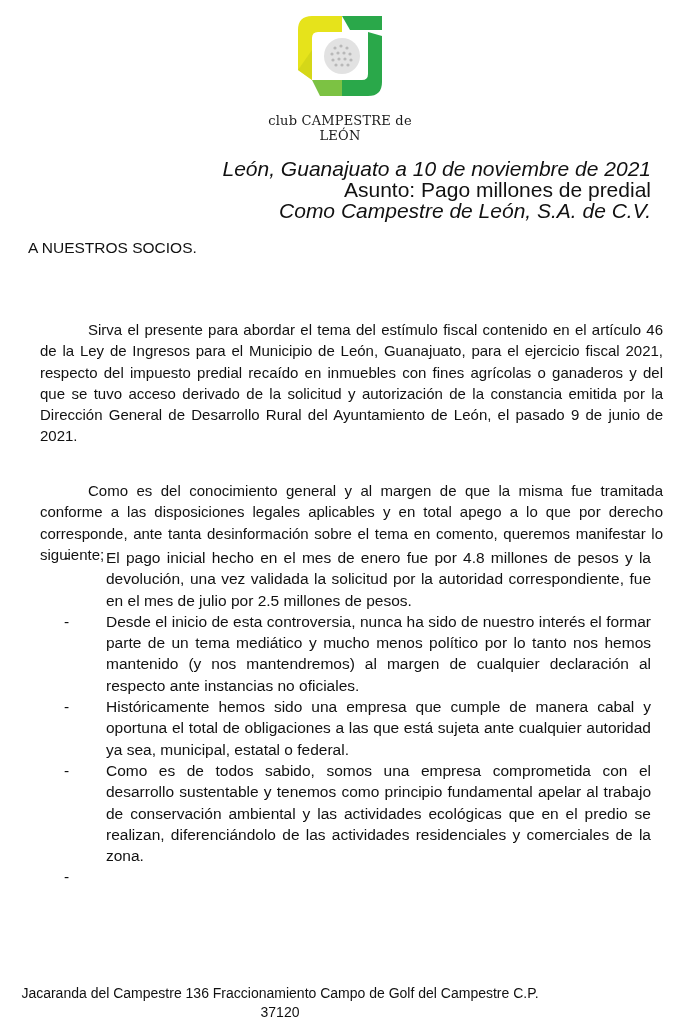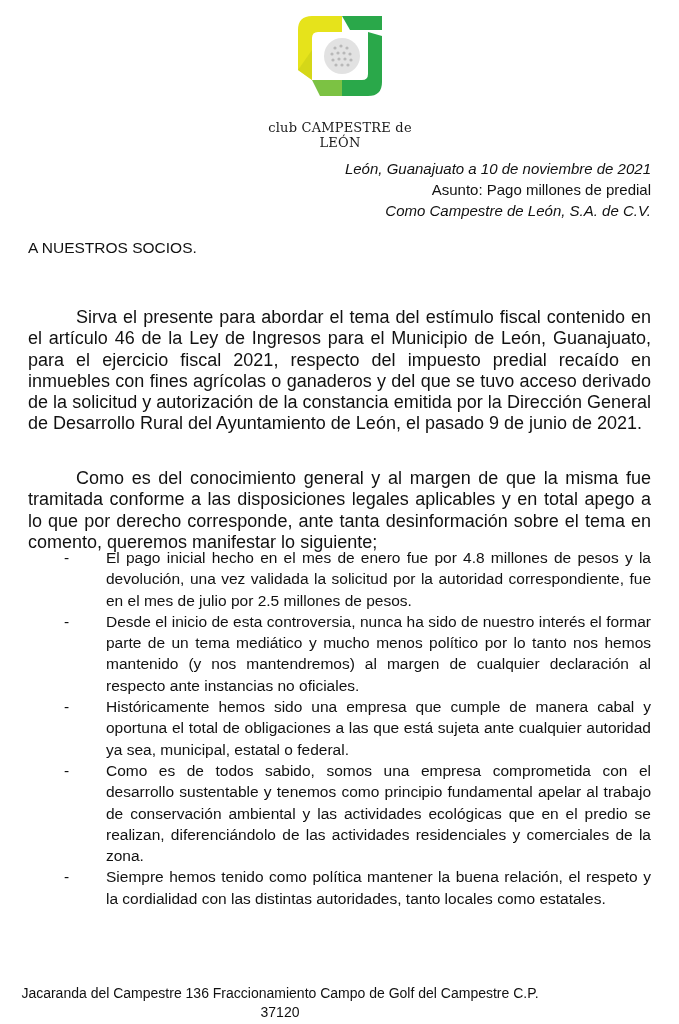--- a/index.html
+++ b/index.html
@@ -4,34 +4,34 @@
 <style>
   html, body { margin: 0; padding: 0; background: #ffffff; }
   body {
     width: 679px; height: 1024px; position: relative; overflow: hidden;
     font-family: "Liberation Sans", "DejaVu Sans", sans-serif;
     color: #111111;
   }
   .logo { position: absolute; left: 250px; top: 0; width: 180px; height: 136px; }
   .logo svg { position: absolute; left: 40px; top: 10px; }
   .logo-text {
-    position: absolute; left: 0; top: 120px; width: 180px; text-align: center;
+    position: absolute; left: 0; top: 113px; width: 180px; text-align: center;
     font-family: "DejaVu Serif", serif; font-size: 13px; color: #1a1a1a;
     letter-spacing: 0.2px;
   }
   .logo-text .small { font-variant: small-caps; }
   .header-block {
     position: absolute; right: 28px; top: 158px; text-align: right;
-    font-size: 15px; line-height: 21px;
+    font-size: 21px; line-height: 21px;
   }
   .header-block .it { font-style: italic; }
   .salutation { position: absolute; left: 28px; top: 239px; font-size: 15.5px; text-align: right; }
   .para {
-    position: absolute; left: 28px; width: 623px; font-size: 18px;
-    line-height: 21.3px; text-align: justify; text-indent: 48px; margin: 0;
+    position: absolute; left: 28px; width: 623px; font-size: 15px;
+    line-height: 21.3px; text-align: justify; text-indent: 48px; margin: 12px;
   }
   .p1 { top: 307px; }
   .p2 { top: 468px; }
   .bullets { position: absolute; left: 28px; width: 623px; top: 547px; margin: 0; padding: 0; list-style: none; }
   .bullets li {
     position: relative; padding-left: 78px; font-size: 15.5px; line-height: 21.3px;
     text-align: justify; margin-bottom: 0;
   }
   .bullets li .dash { position: absolute; left: 36px; top: 0; }
   .footer {
@@ -82,18 +82,18 @@
 <div class="salutation">A NUESTROS SOCIOS.</div>
 
 <p class="para p1">Sirva el presente para abordar el tema del estímulo fiscal contenido en el artículo 46 de la Ley de Ingresos para el Municipio de León, Guanajuato, para el ejercicio fiscal 2021, respecto del impuesto predial recaído en inmuebles con fines agrícolas o ganaderos y del que se tuvo acceso derivado de la solicitud y autorización de la constancia emitida por la Dirección General de Desarrollo Rural del Ayuntamiento de León, el pasado 9 de junio de 2021.</p>
 <p class="para p2">Como es del conocimiento general y al margen de que la misma fue tramitada conforme a las disposiciones legales aplicables y en total apego a lo que por derecho corresponde, ante tanta desinformación sobre el tema en comento, queremos manifestar lo siguiente;</p>
 
 <ul class="bullets">
   <li><span class="dash">-</span><span>El pago inicial hecho en el mes de enero fue por 4.8 millones de pesos y la devolución, una vez validada la solicitud por la autoridad correspondiente, fue en el mes de julio por 2.5 millones de pesos.</span></li>
   <li><span class="dash">-</span><span>Desde el inicio de esta controversia, nunca ha sido de nuestro interés el formar parte de un tema mediático y mucho menos político por lo tanto nos hemos mantenido (y nos mantendremos) al margen de cualquier declaración al respecto ante instancias no oficiales.</span></li>
   <li><span class="dash">-</span><span>Históricamente hemos sido una empresa que cumple de manera cabal y oportuna el total de obligaciones a las que está sujeta ante cualquier autoridad ya sea, municipal, estatal o federal.</span></li>
   <li><span class="dash">-</span><span>Como es de todos sabido, somos una empresa comprometida con el desarrollo sustentable y tenemos como principio fundamental apelar al trabajo de conservación ambiental y las actividades ecológicas que en el predio se realizan, diferenciándolo de las actividades residenciales y comerciales de la zona.</span></li>
-  <li><span class="dash">-</span><span>Siempre hemos tenido como política mantener la buena relación, el respeto y la cordialidad con las distintas autoridades, tanto locales como estatales.</span></li>
+  <li><span class="dash">-</span></li>
 </ul>
 
 <div class="footer">
   <div>Jacaranda del Campestre 136 Fraccionamiento Campo de Golf del Campestre C.P. 37120</div>
 </div>
 
 </body></html>

